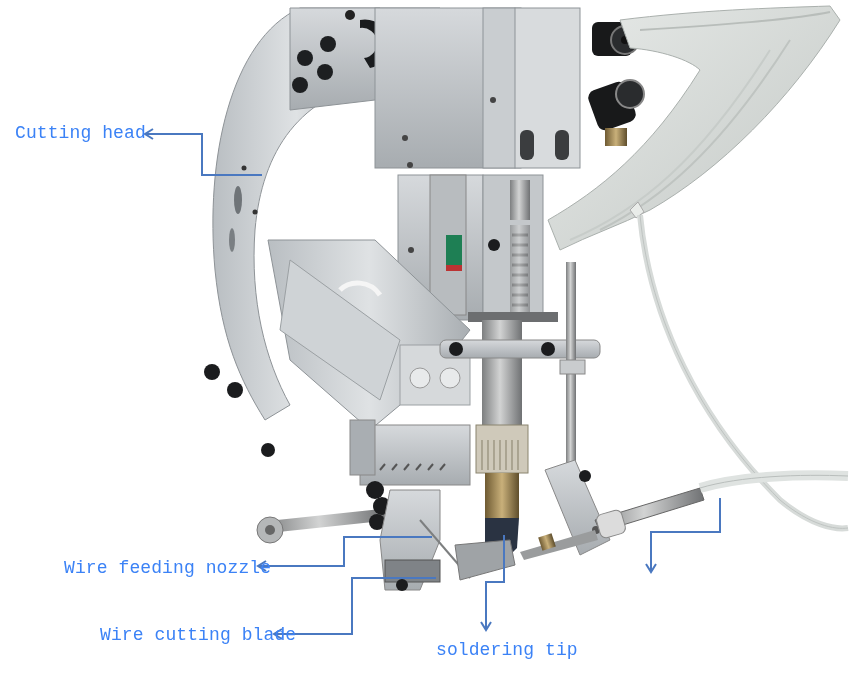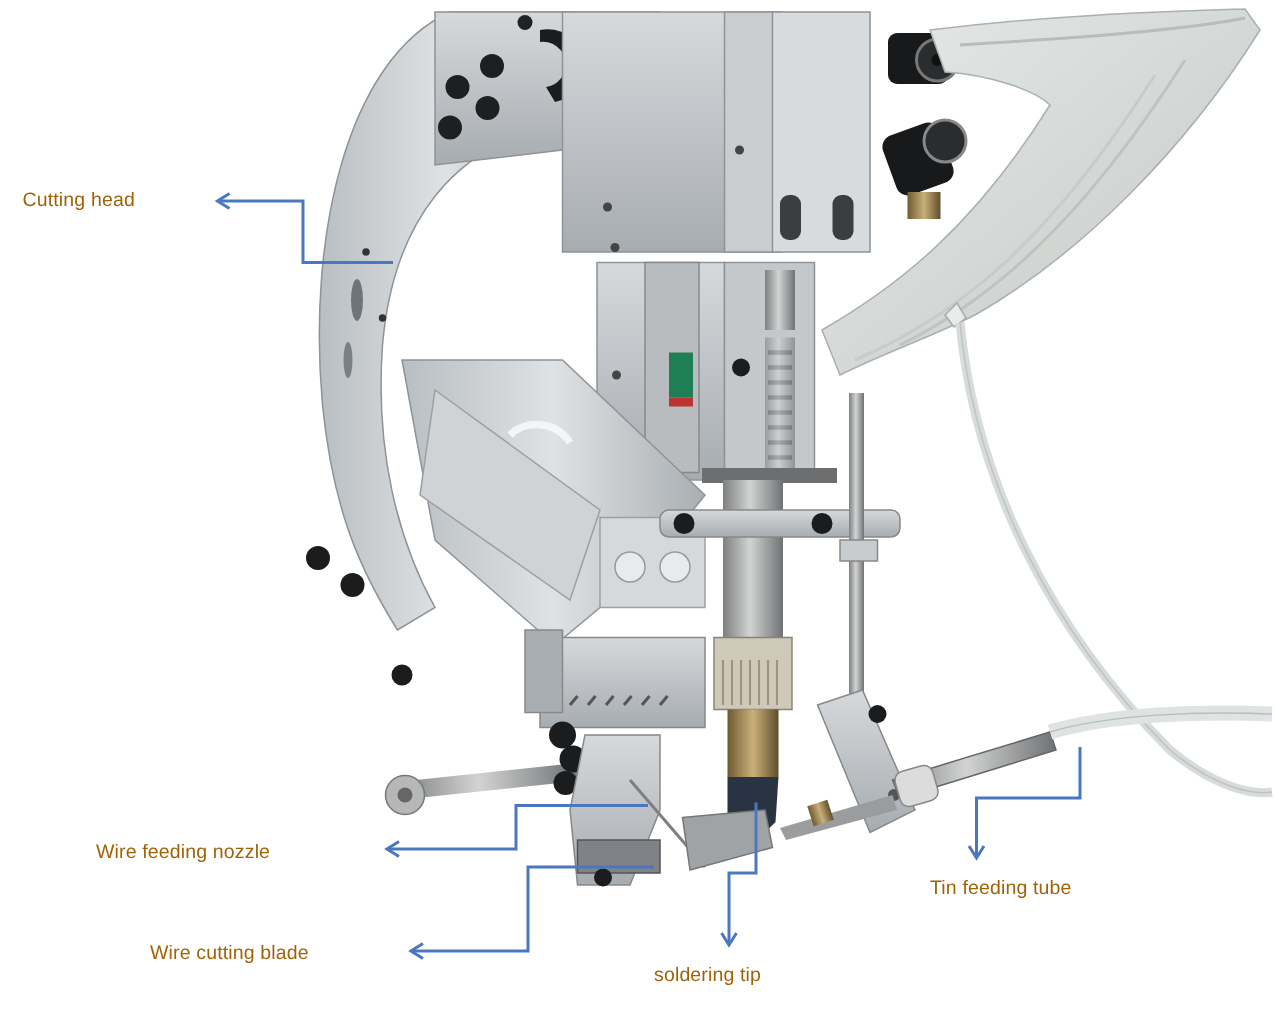--- a/index.html
+++ b/index.html
@@ -1,23 +1,23 @@
 <!DOCTYPE html>
 <html><head>
   <meta charset="utf-8">
   <style>
     html, body { margin: 0; padding: 0; background: #ffffff; }
     body { width: 851px; height: 677px; position: relative; overflow: hidden; font-family: "DejaVu Sans", sans-serif; }
     .stage { position: absolute; left: 0; top: 0; width: 851px; height: 677px; }
     .machine { position: absolute; left: 0; top: 0; width: 851px; height: 677px; }
     .label {
       position: absolute;
-      font-family: Liberation Sans, sans-serif;
-      font-size: 13px;
-      color: #a16207;
+      font-family: Liberation Mono, monospace;
+      font-size: 18px;
+      color: #3b82f6;
       white-space: nowrap;
       line-height: 20px;
       letter-spacing: 0.1px;
     }
     .callouts { position: absolute; left: 0; top: 0; width: 851px; height: 677px; pointer-events: none; }
   </style>
 </head>
 <body>
 
 <div class="stage">
@@ -198,14 +198,13 @@
 
       <polyline points="720,498 720,532 651,532 651,572"></polyline>
       <path d="M646 564 L 651 572 L 656 564"></path>
     </g>
   </svg>
 
   <div class="label" style="left:15px; top:123px;">Cutting head</div>
   <div class="label" style="left:64px; top:558px;">Wire feeding nozzle</div>
   <div class="label" style="left:100px; top:625px;">Wire cutting blade</div>
   <div class="label" style="left:436px; top:640px;text-align:center;">soldering tip</div>
-  <div class="label" style="left:620px; top:582px;">Tin feeding tube</div>
 </div>
 
 </body></html>

